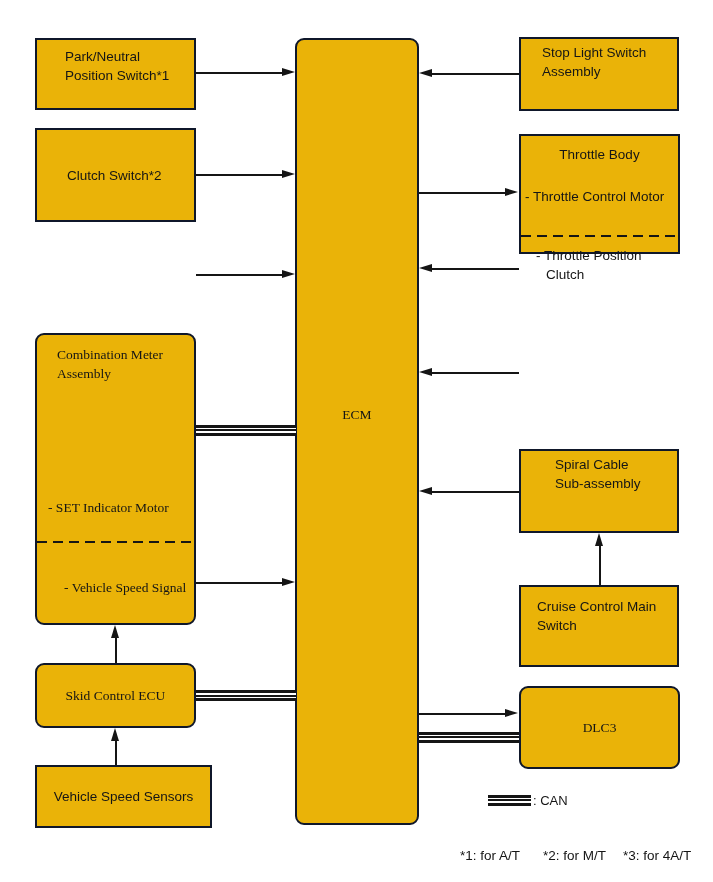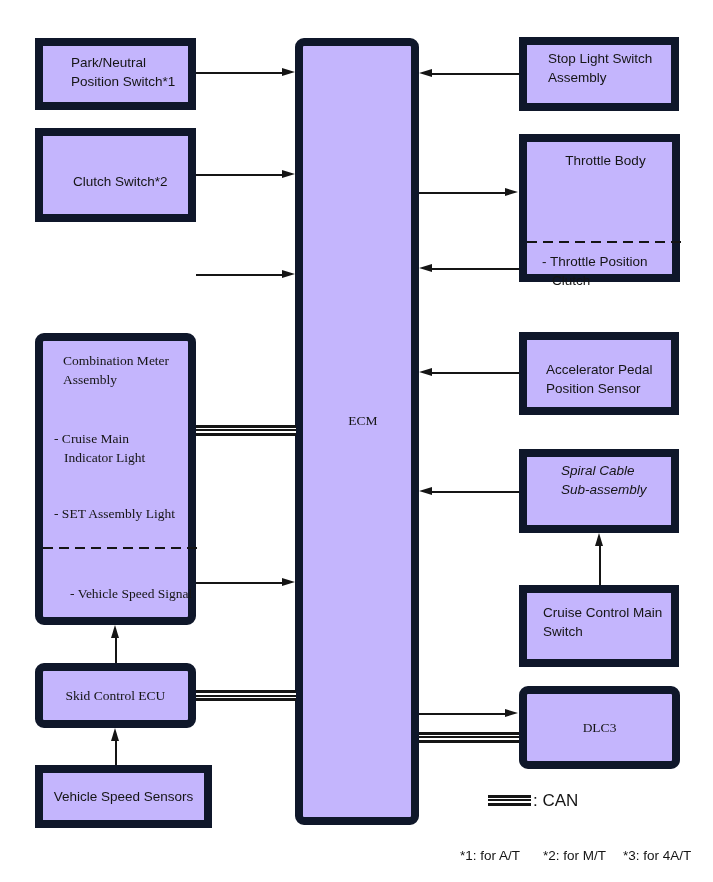--- a/index.html
+++ b/index.html
@@ -2,21 +2,21 @@
 <html><head>
 <meta charset="utf-8">
 <style>
   html,body{margin:0;padding:0;background:#ffffff;}
   #stage{
     position:relative;width:713px;height:882px;background:#ffffff;
     font-family:"Liberation Sans","DejaVu Sans",sans-serif;
     font-size:13.5px;line-height:19px;color:#151515;overflow:hidden;
   }
   .box{
-    position:absolute;border:8px solid #0f172a;background:#c4b5fd;
+    position:absolute;border:2px solid #0f172a;background:#eab308;
     box-sizing:border-box;
   }
   .rounded{border-radius:9px;font-family:Liberation Serif, serif;}
   .pre{white-space:pre-line;}
   .hang{white-space:pre-line;padding-left:10px;text-indent:-10px;}
   .abs{position:absolute;}
   .vcenter{display:flex;align-items:center;justify-content:center;text-align:center;}
   .hline{position:absolute;height:1.5px;background:#151515;}
   .vline{position:absolute;width:1.5px;background:#151515;}
   .ah-r{position:absolute;width:0;height:0;border-top:4.5px solid transparent;border-bottom:4.5px solid transparent;border-left:13px solid #151515;}
@@ -43,23 +43,21 @@
   </div>
 
   <div class="box" style="left:35px;top:128px;width:161px;height:94px;">
     <div class="abs pre" style="left:30px;top:36px;">Clutch Switch*2</div>
   </div>
 
 
   <div class="box rounded" style="left:35px;top:333px;width:161px;height:292px;">
     <div class="abs pre" style="left:20px;top:10px;">Combination Meter
 Assembly</div>
-    <div class="abs hang" style="left:11px;top:88px;width:145px;">- Cruise Main
-Indicator Light</div>
-    <div class="abs hang" style="left:11px;top:163px;width:145px;">- SET Assembly Light</div>
+    <div class="abs hang" style="left:11px;top:163px;width:145px;">- SET Indicator Motor</div>
     <div class="dash" style="left:0;top:206px;width:157px;"></div>
     <div class="abs hang" style="left:27px;top:243px;width:145px;">- Vehicle Speed Signal</div>
   </div>
 
   <div class="box rounded vcenter" style="left:35px;top:663px;width:161px;height:65px;">
     <div>Skid Control ECU</div>
   </div>
 
   <div class="box vcenter" style="left:35px;top:765px;width:177px;height:63px;">
     <div>Vehicle Speed Sensors</div>
@@ -67,33 +65,30 @@
 
   <div class="box rounded" style="left:295px;top:38px;width:124px;height:787px;">
     <div class="abs" style="left:0;top:365px;width:120px;text-align:center;">ECM</div>
   </div>
 
   <div class="box" style="left:519px;top:37px;width:160px;height:74px;">
     <div class="abs pre" style="left:21px;top:4px;">Stop Light Switch
 Assembly</div>
   </div>
 
-  <div class="box" style="left:519px;top:134px;width:161px;height:148px;">
+  <div class="box" style="left:519px;top:134px;width:161px;height:120px;">
     <div class="abs" style="left:0;top:9px;width:157px;text-align:center;">Throttle Body</div>
+    <div class="abs hang" style="left:4px;top:51px;width:150px;">- Throttle Control Motor</div>
     <div class="dash" style="left:0;top:99px;width:157px;"></div>
     <div class="abs hang" style="left:15px;top:110px;width:138px;">- Throttle Position
 Clutch</div>
   </div>
 
-  <div class="box" style="left:519px;top:332px;width:160px;height:83px;">
-    <div class="abs pre" style="left:19px;top:20px;">Accelerator Pedal
-Position Sensor</div>
-  </div>
 
-  <div class="box" style="left:519px;top:449px;width:160px;height:84px;font-style:italic;">
+  <div class="box" style="left:519px;top:449px;width:160px;height:84px;">
     <div class="abs pre" style="left:34px;top:4px;">Spiral Cable
 Sub-assembly</div>
   </div>
 
   <div class="box" style="left:519px;top:585px;width:160px;height:82px;">
     <div class="abs pre" style="left:16px;top:10px;">Cruise Control Main
 Switch</div>
   </div>
 
   <div class="box rounded vcenter" style="left:519px;top:686px;width:161px;height:83px;">
@@ -139,19 +134,19 @@
 
   <div class="vline" style="left:599px;top:545px;height:40px;"></div>
   <div class="ah-u" style="left:595px;top:533px;"></div>
 
   <div class="hline" style="left:419px;top:713px;width:87px;"></div>
   <div class="ah-r" style="left:505px;top:709px;"></div>
 
   <div class="can" style="left:419px;top:732px;width:100px;"></div>
 
   <div class="can" style="left:488px;top:795px;width:43px;"></div>
-  <div class="abs" style="left:533px;top:791px;font-size:17px;">: CAN</div>
+  <div class="abs" style="left:533px;top:791px;font-size:13px;">: CAN</div>
 
   <div class="fn" style="left:460px;">*1: for A/T</div>
   <div class="fn" style="left:543px;">*2: for M/T</div>
   <div class="fn" style="left:623px;">*3: for 4A/T</div>
 
 </div>
 
 </body></html>

